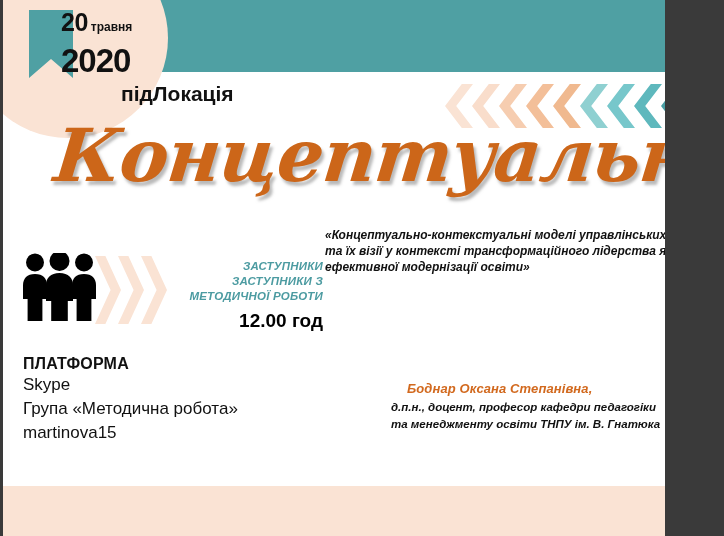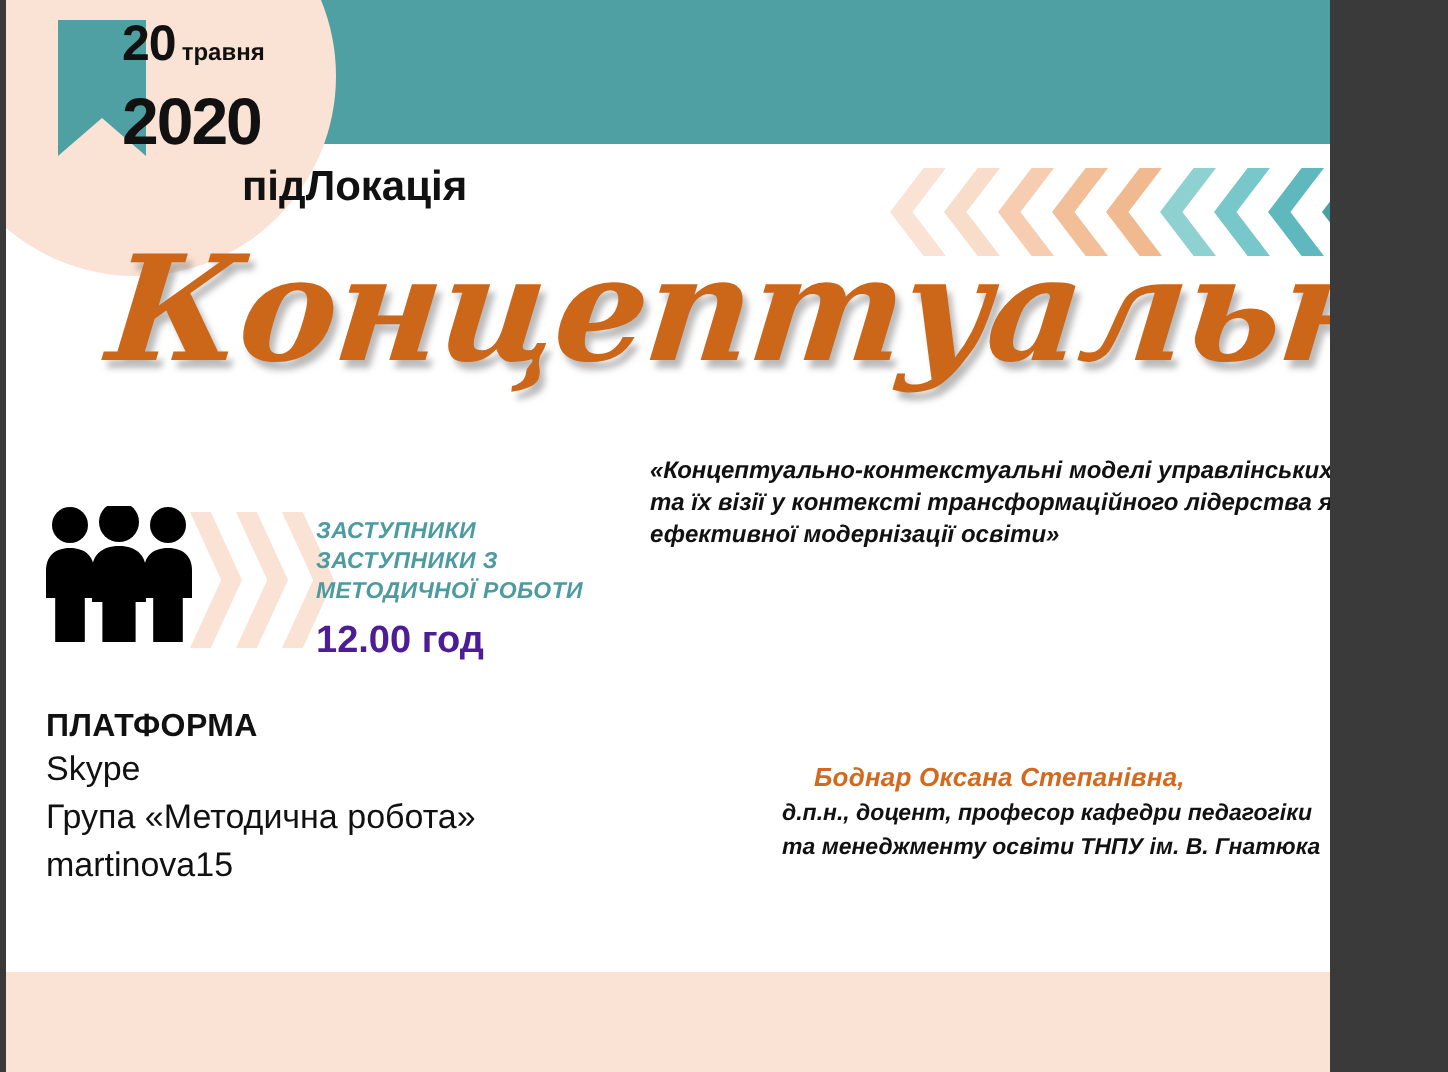--- a/index.html
+++ b/index.html
@@ -155,35 +155,35 @@
     margin-left: -3px;
     clip-path: polygon(0 0, 40% 0, 100% 50%, 40% 100%, 0 100%, 60% 50%);
   }
 
   
   .audience {
     position: absolute;
     left: 155px;
     top: 259px;
     width: 165px;
-    text-align: left;
+    text-align: right;
   }
   .audience-lines {
     font-size: 11.5px;
     font-weight: bold;
     font-style: italic;
     color: #4c9ba1;
     line-height: 1.32;
     letter-spacing: 0.2px;
   }
   .audience-time {
     margin-top: 5px;
     font-size: 19px;
     font-weight: bold;
-    color: #4c1d95;
+    color: #000000;
   }
 
   
   .platform {
     position: absolute;
     left: 20px;
     top: 355px;
     color: #111111;
   }
   .platform-head {

